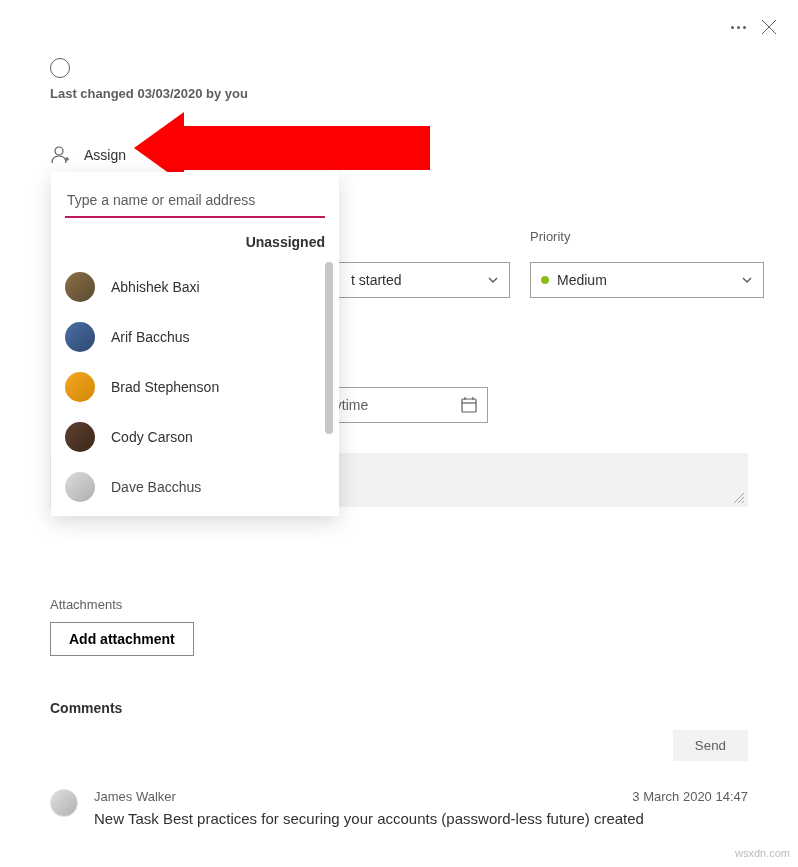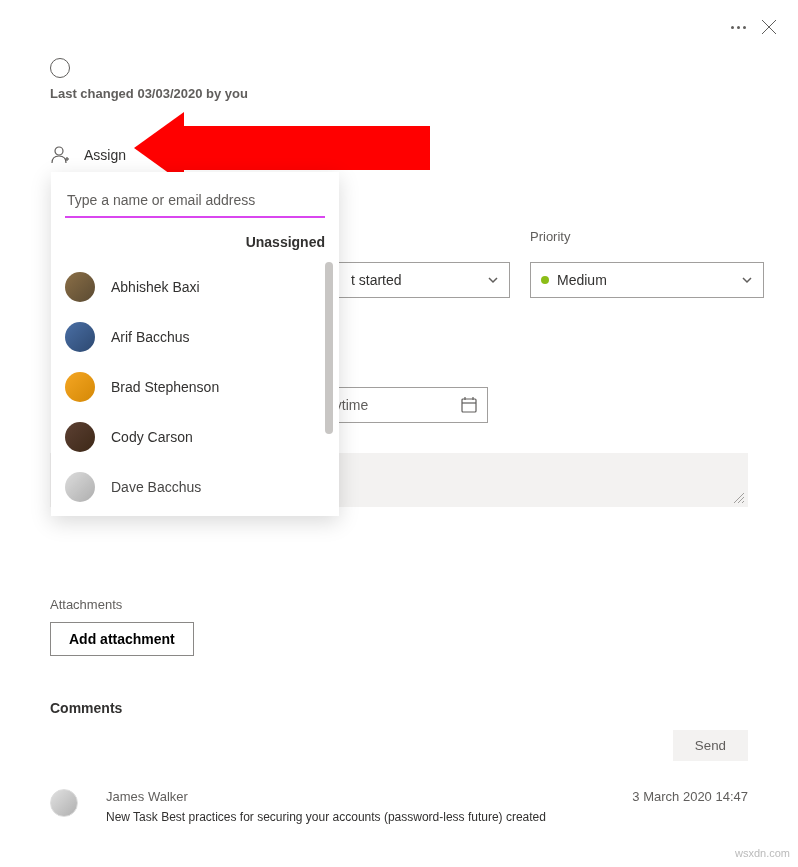--- a/index.html
+++ b/index.html
@@ -20,21 +20,21 @@
     
     .assign-row { display: flex; align-items: center; gap: 14px; margin-bottom: 20px; position: relative; }
     .person-icon { width: 20px; height: 20px; }
     .assign-label { font-size: 14px; }
     
     .arrow-annotation { position: absolute; left: 180px; top: 126px; pointer-events: none; }
     .arrow-body { width: 250px; height: 44px; background: red; }
     .arrow-tip { width: 0; height: 0; border-top: 36px solid transparent; border-bottom: 36px solid transparent; border-right: 50px solid red; position: absolute; left: -46px; top: -14px; }
     
     .dropdown { position: absolute; left: 51px; top: 172px; width: 288px; background: #fff; box-shadow: 0 6px 20px rgba(0,0,0,0.15); padding: 12px 14px 4px 14px; z-index: 10; }
-    .search-input { width: 100%; border: none; border-bottom: 2px solid #d946ef; padding: 8px 2px; font-size: 14px; outline: none; color: #323130; }
+    .search-input { width: 100%; border: none; border-bottom: 2px solid #be185d; padding: 8px 2px; font-size: 14px; outline: none; color: #323130; }
     .search-input::placeholder { color: #605e5c; }
     .unassigned-label { font-weight: 600; margin: 16px 0 12px 0; text-align: right; }
     .person-list { position: relative; }
     .person-item { display: flex; align-items: center; gap: 16px; padding: 10px 0; cursor: pointer; }
     .avatar { width: 30px; height: 30px; border-radius: 50%; flex-shrink: 0; }
     .av1 { background: linear-gradient(135deg, #8b6f47, #5a4a32); }
     .av2 { background: linear-gradient(135deg, #4a6fa5, #2c4870); }
     .av3 { background: linear-gradient(135deg, #f5a623, #d48806); }
     .av4 { background: linear-gradient(135deg, #5c4033, #3d2817); }
     .av5 { background: linear-gradient(135deg, #d9d9d9, #a6a6a6); }
@@ -63,27 +63,27 @@
     .attachments-section { margin-bottom: 44px; }
     .section-label { color: #605e5c; font-size: 13px; margin-bottom: 10px; }
     .add-attach-btn { border: 1px solid #8a8886; background: #fff; padding: 8px 18px; font-size: 14px; cursor: pointer; font-weight: 600; }
     
     .comments-section { }
     .comments-title { font-weight: 600; margin-bottom: 12px; }
     .comment-input-box { width: 100%; height: 60px; background: #f3f2f1; border: none; padding: 12px; font-size: 14px; color: #605e5c; }
     .send-row { display: flex; justify-content: flex-end; margin-top: 14px; margin-bottom: 28px; }
     .send-btn { background: #f3f2f1; border: none; padding: 8px 22px; color: #605e5c; cursor: pointer; }
     
-    .comment-item { display: flex; gap: 28px; }
+    .comment-item { display: flex; gap: 16px; }
     .comment-avatar { width: 28px; height: 28px; border-radius: 50%; background: linear-gradient(135deg, #e0e0e0, #b0b0b0); border: 1px solid #ddd; flex-shrink: 0; }
     .comment-body { flex: 1; }
     .comment-header { display: flex; justify-content: space-between; margin-bottom: 6px; }
     .comment-author { font-size: 13px; color: #605e5c; }
     .comment-date { font-size: 13px; color: #605e5c; }
-    .comment-text { font-size: 12px; }
+    .comment-text { font-size: 15px; }
     
     .watermark { position: absolute; bottom: 8px; right: 8px; font-size: 11px; color: #bbb; }
     
     .hidden-behind { visibility: hidden; }
   </style>
 </head>
 <body>
 
 <div class="top-actions">
   <div class="dots">

